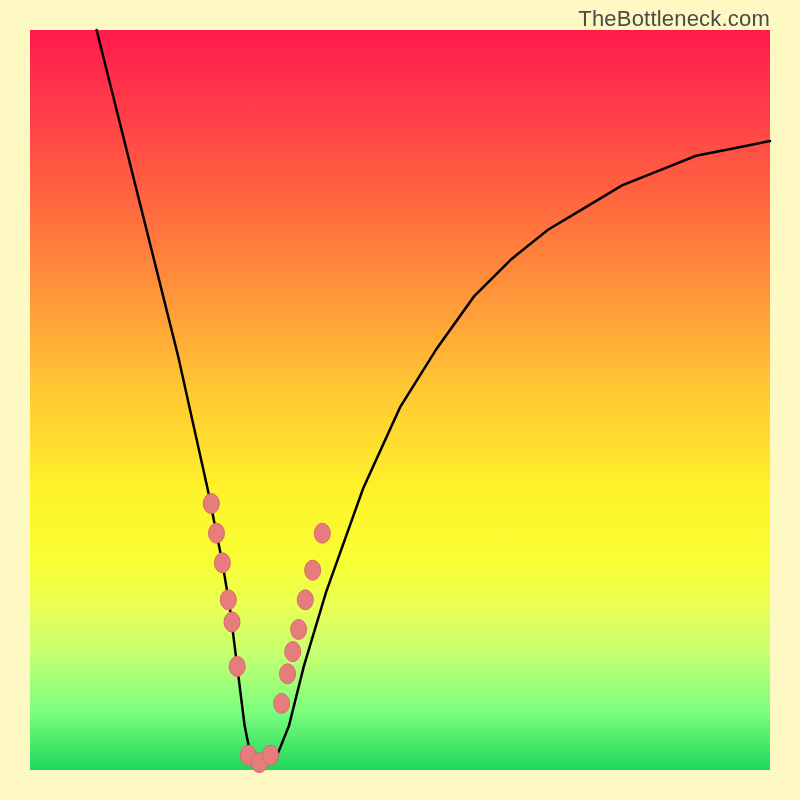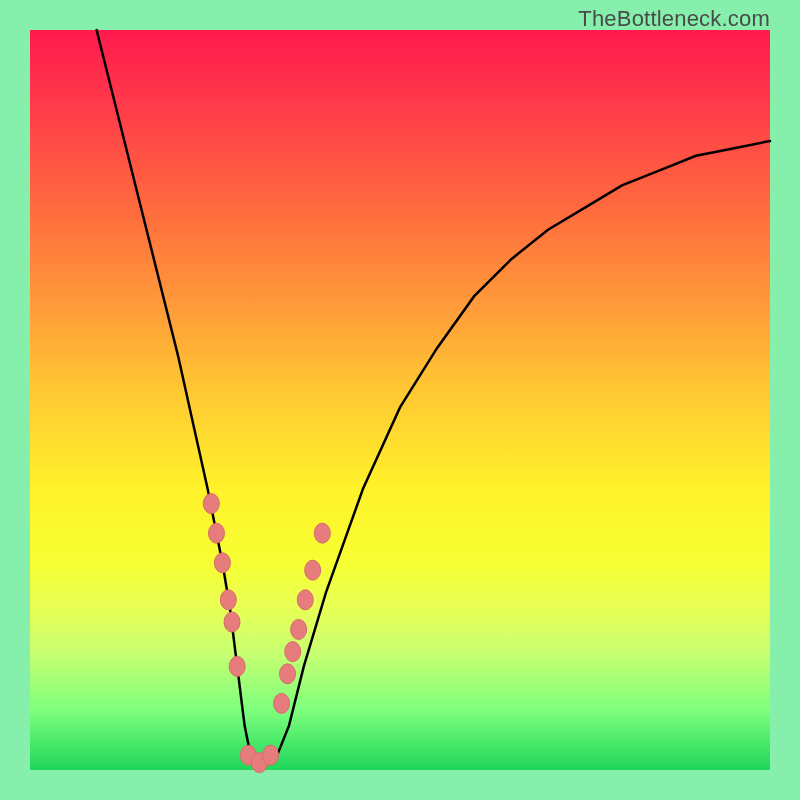--- a/index.html
+++ b/index.html
@@ -1,16 +1,16 @@
 <!DOCTYPE html>
 <html><head>
 <meta charset="utf-8">
 <style>
   html,body{margin:0;padding:0;width:800px;height:800px;background:#000;overflow:hidden;font-family:Arial,Helvetica,sans-serif}
-  .frame{position:absolute;inset:0;background:#86efac}
+  .frame{position:absolute;inset:0;background:#fef9c3}
   .plot{position:absolute;left:30px;top:30px;width:740px;height:740px;
         background:linear-gradient(to bottom,
           #ff1a4d 0%,
           #ff3a4a 10%,
           #ff6a3e 24%,
           #ff963a 36%,
           #ffc533 48%,
           #fff22a 62%,
           #f7ff33 72%,
           #e8ff55 78%,

